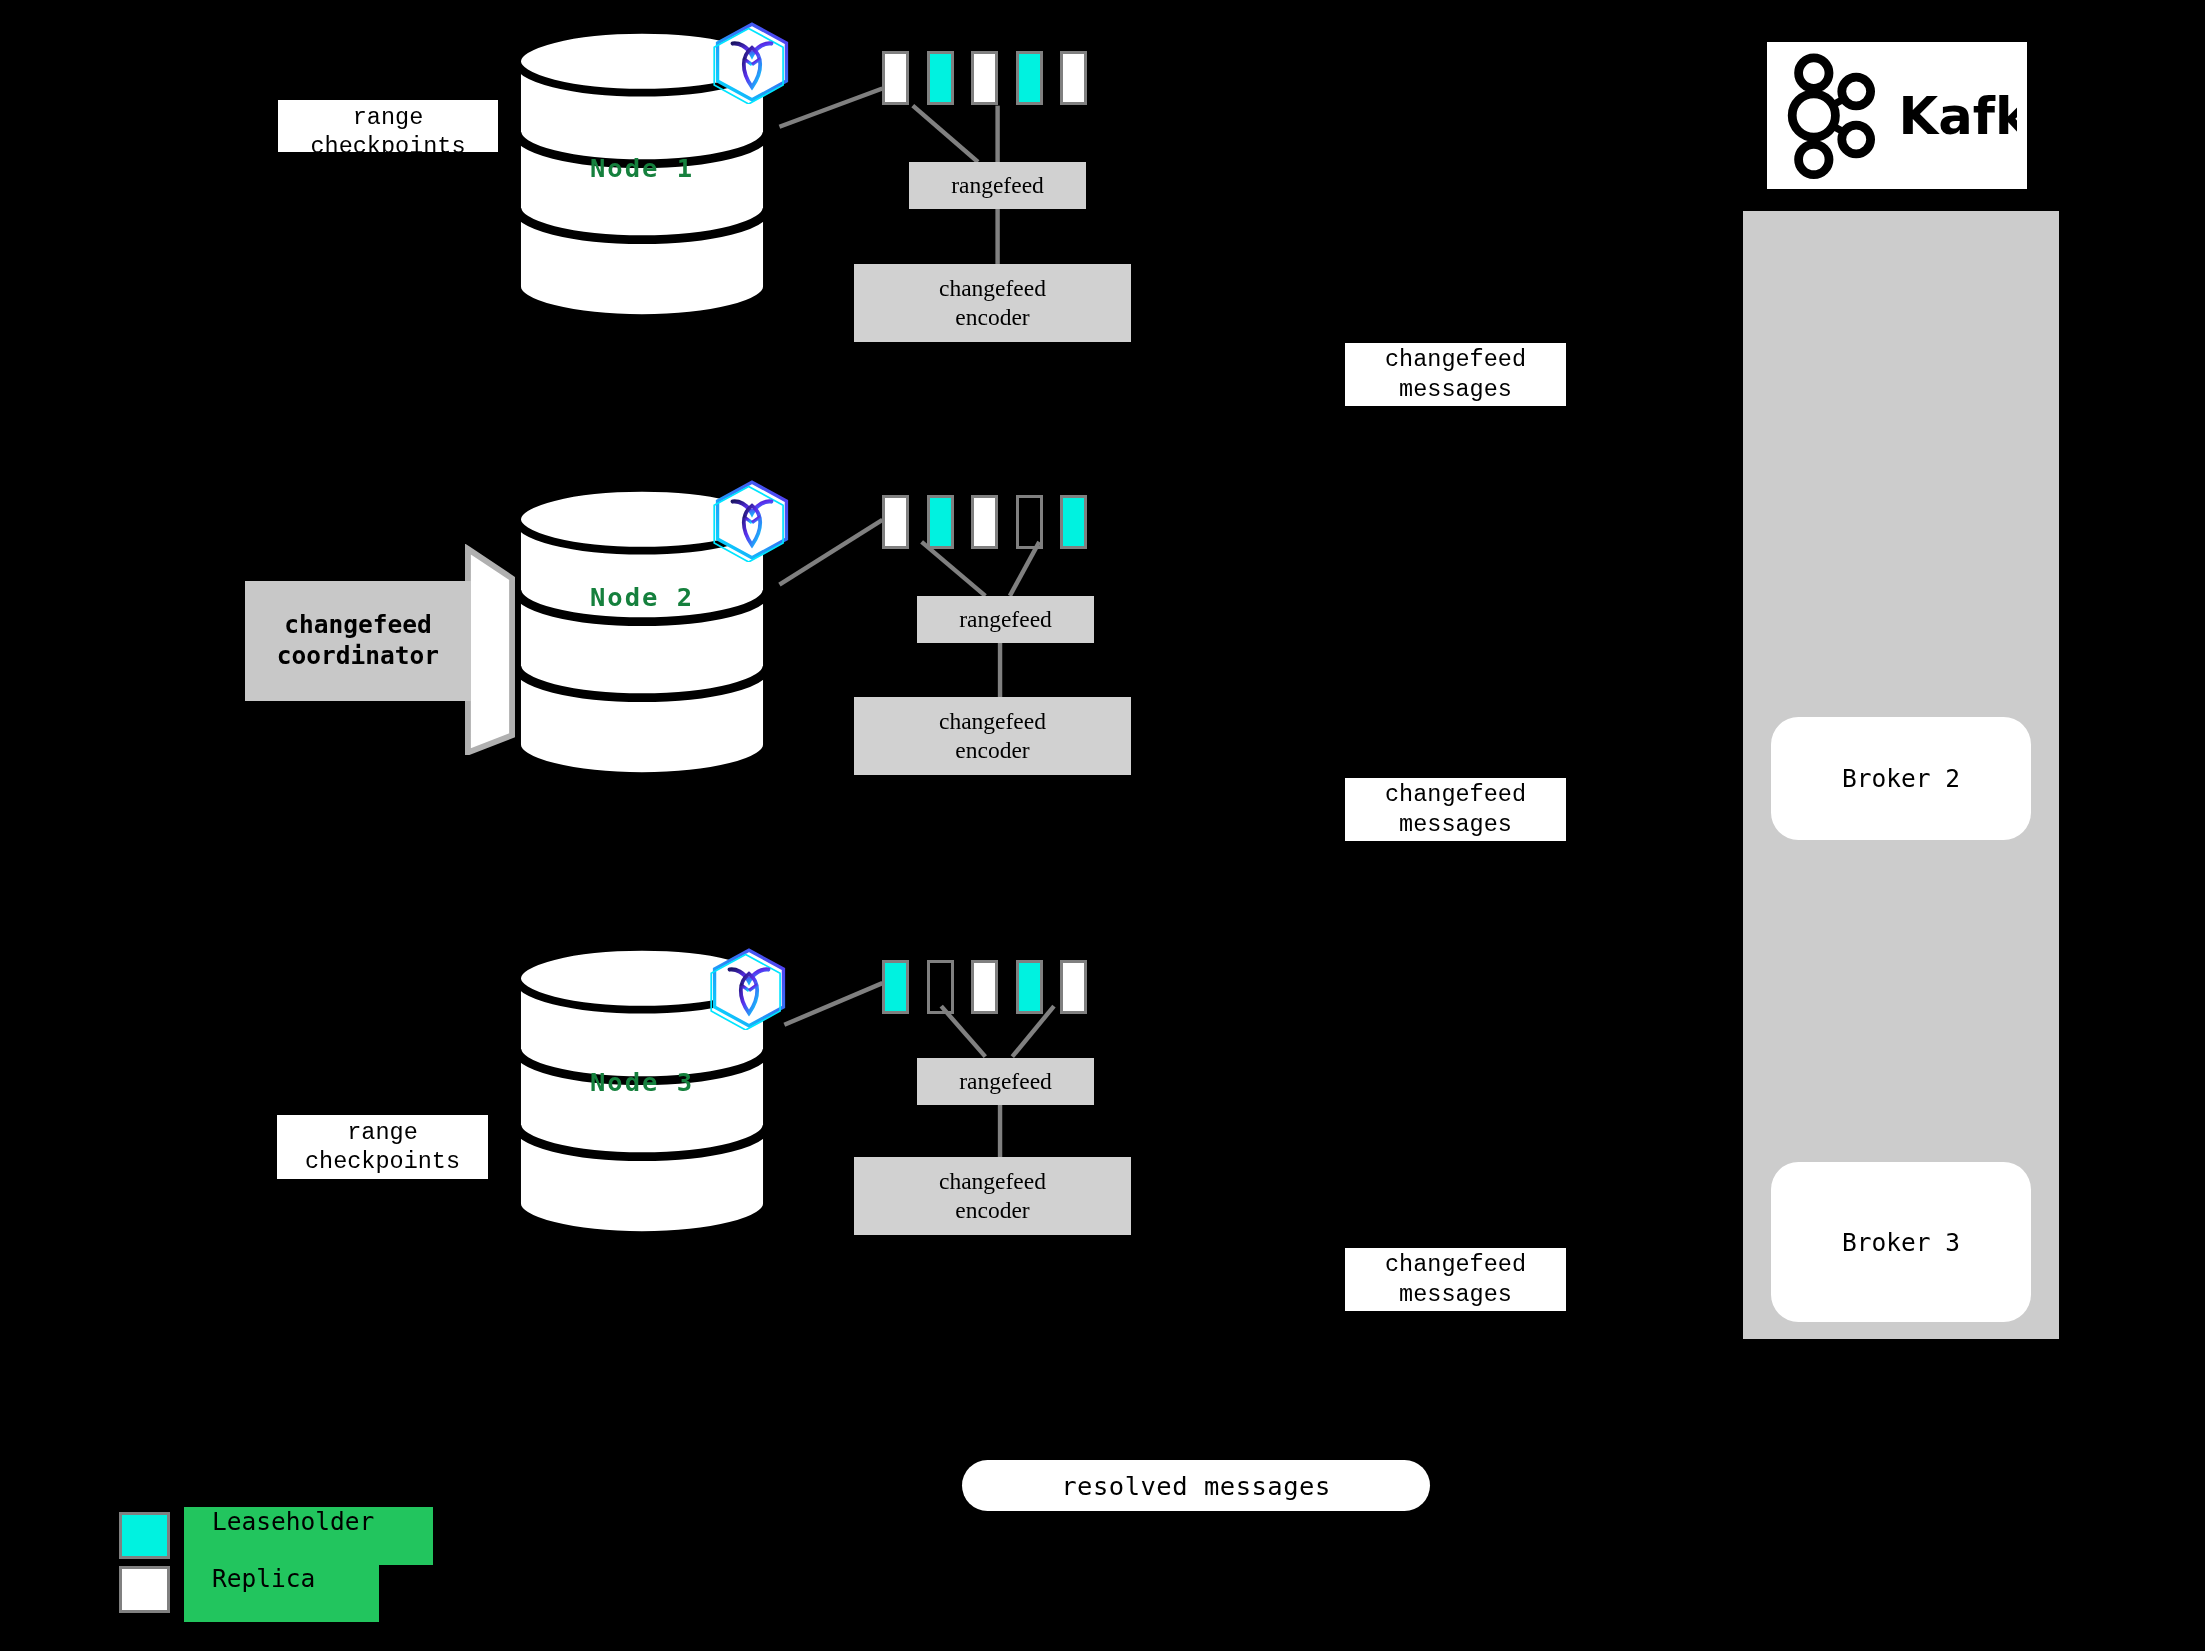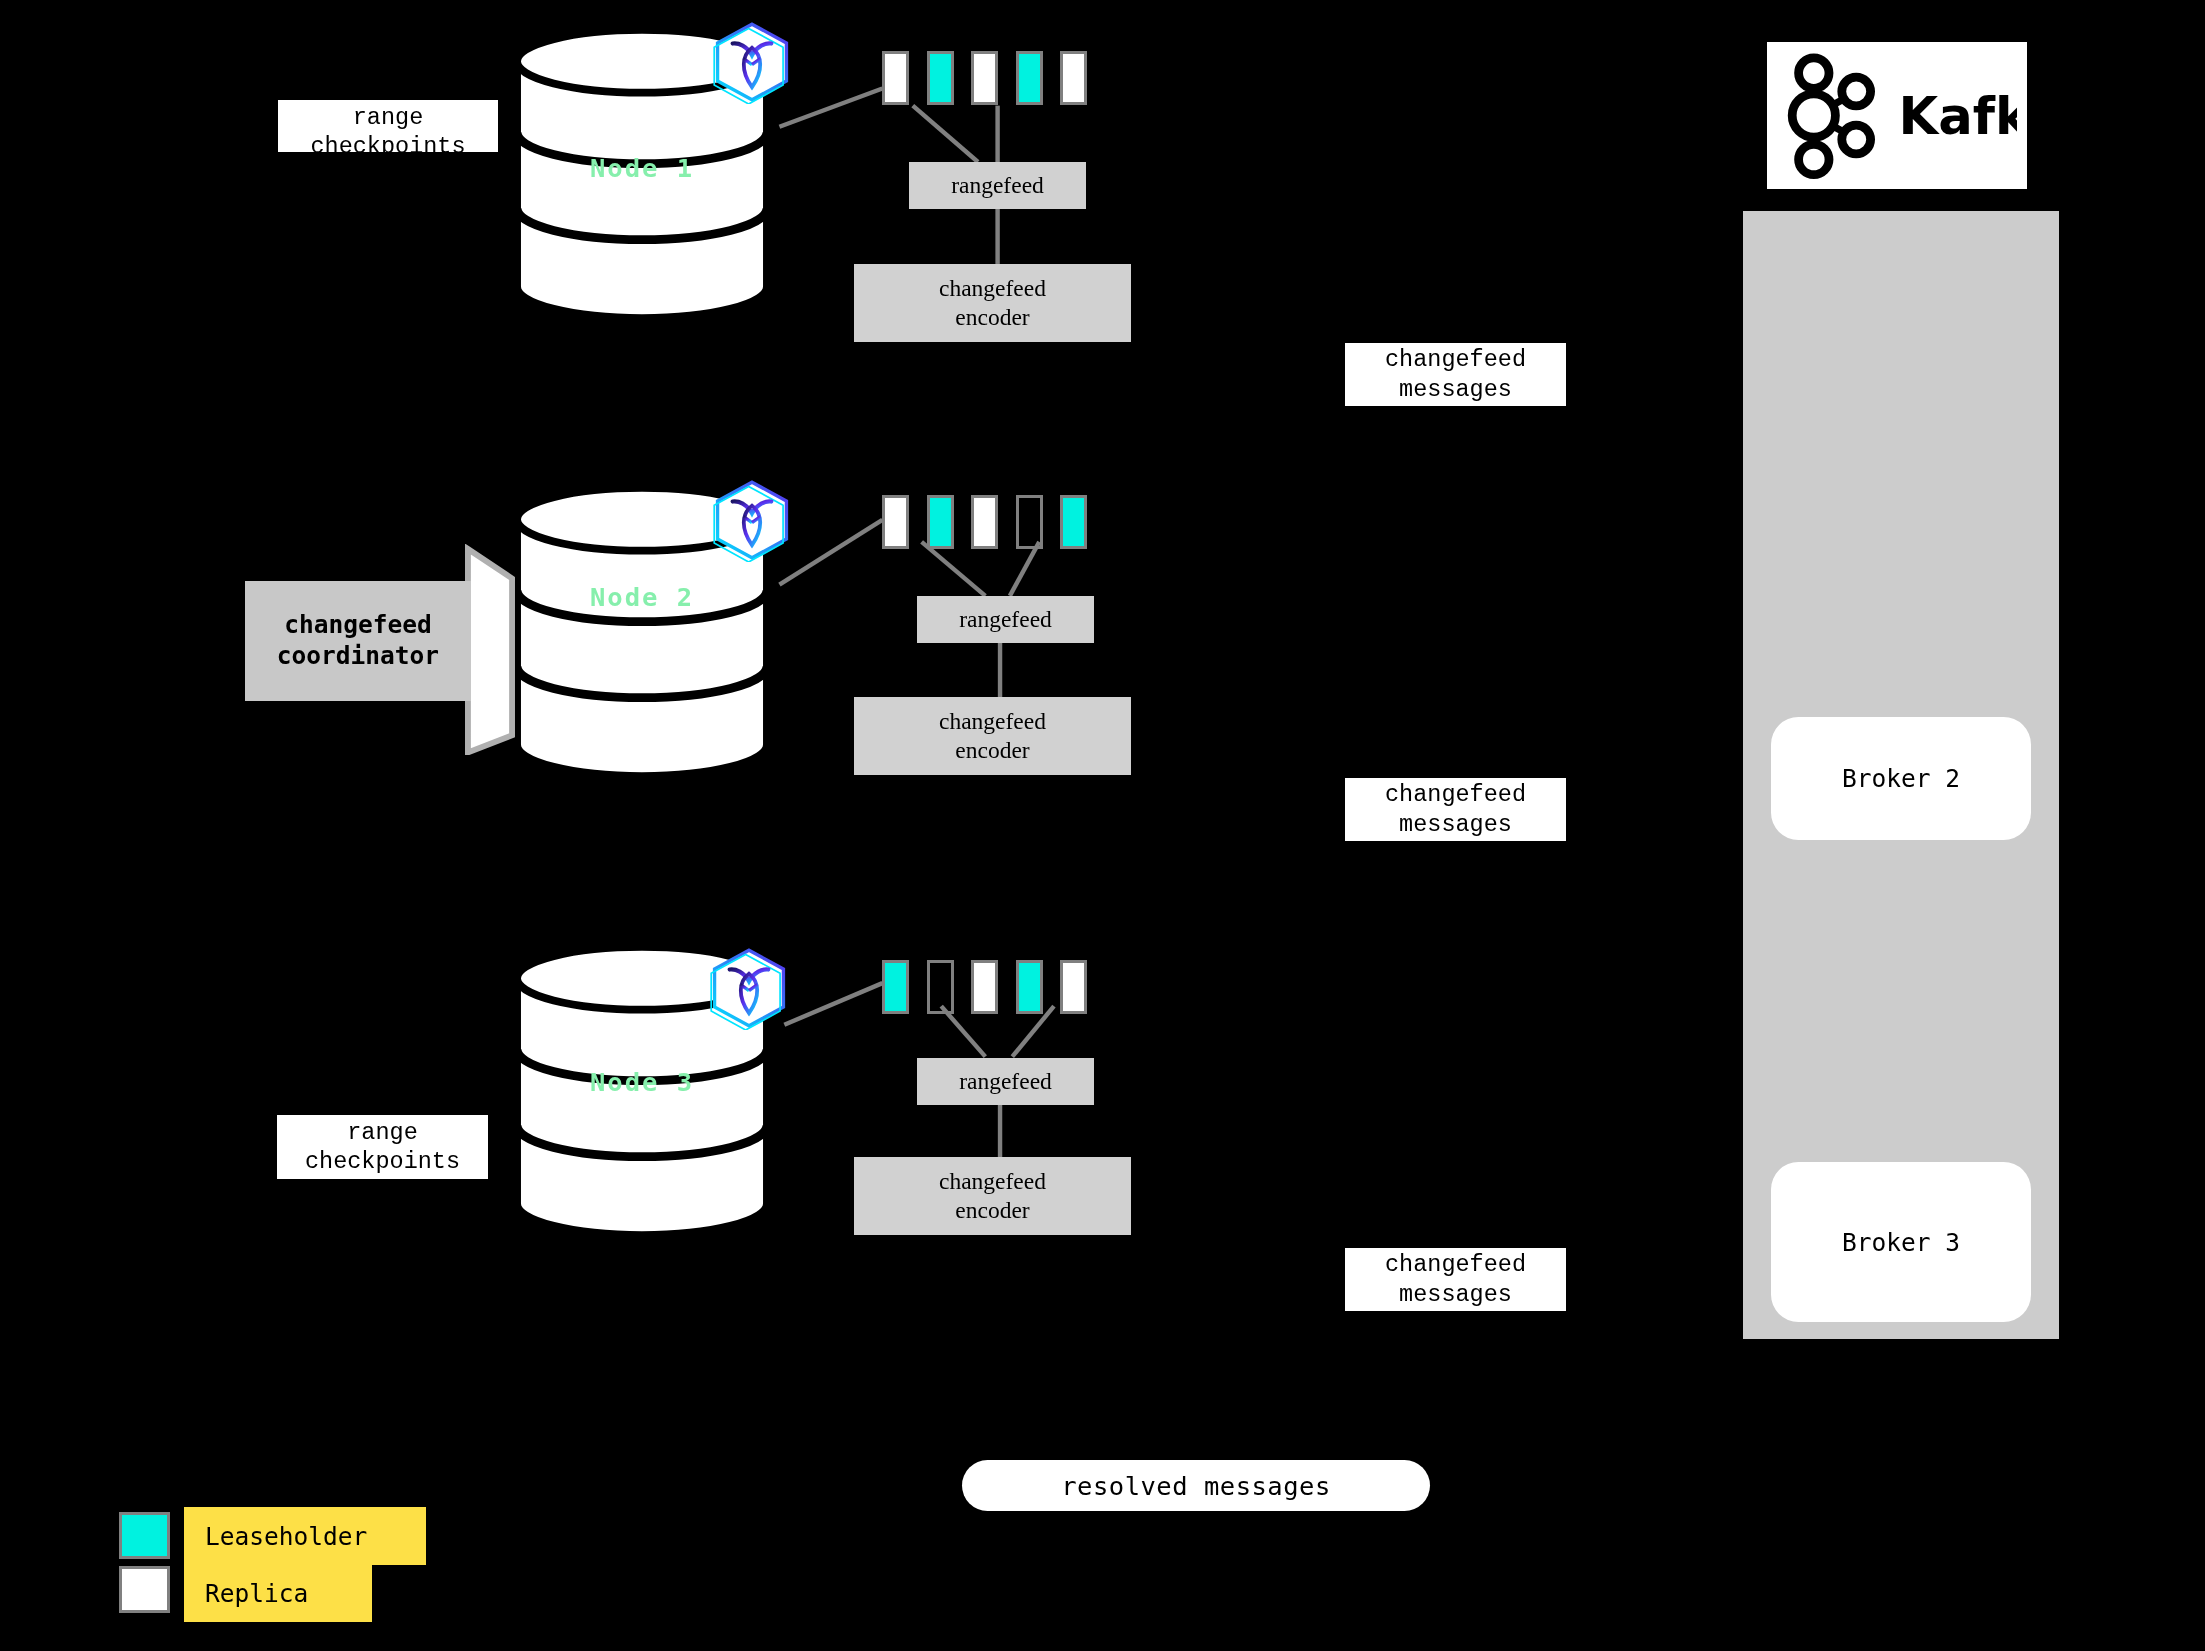--- a/index.html
+++ b/index.html
@@ -5,21 +5,21 @@
   html,body{margin:0;padding:0;background:#000;}
   body{width:2205px;height:1652px;position:relative;overflow:hidden;
        font-family:"DejaVu Sans Mono",monospace;}
   .stage{position:absolute;left:0;top:0;width:2205px;height:1652px;}
   svg.wire{position:absolute;left:0;top:0;width:2205px;height:1652px;pointer-events:none;}
 
   
   .node{position:absolute;width:260px;height:294px;}
   .cyl-svg{position:absolute;left:0;top:0;width:260px;height:294px;}
   .node-label{position:absolute;left:0;width:260px;text-align:center;
-     color:#86efac;font-weight:bold;font-size:25.5px;letter-spacing:2px;
+     color:#15803d;font-weight:bold;font-size:25.5px;letter-spacing:2px;
      font-family:"DejaVu Sans Mono",monospace;}
 
   
   .hexbadge{position:absolute;width:84px;height:84px;}
 
   
   .rangerow{position:absolute;height:54px;}
   .cell{position:absolute;width:26.5px;height:54px;border:3.4px solid #808080;
         box-sizing:border-box;}
   .cell.lease{background:#00f2e0;}
@@ -52,22 +52,22 @@
         align-items:center;justify-content:center;color:#000;font-size:24.5px;
         font-family:"DejaVu Sans Mono",monospace;}
 
   
   .pill{position:absolute;background:#fff;border-radius:490px;display:flex;
         align-items:center;justify-content:center;color:#000;font-size:25.5px;
         font-family:"DejaVu Sans Mono",monospace;letter-spacing:0.5px;}
 
   
   .lg-sw{position:absolute;border:3.4px solid #808080;box-sizing:border-box;}
-  .lg-lbl{position:absolute;background:#fde047;color:#000;display:flex;
-        align-items:center;font-size:24.5px;padding-left:21px;
+  .lg-lbl{position:absolute;background:#22c55e;color:#000;display:flex;
+        font-size:24.5px;padding-left:28px;
         font-family:"DejaVu Sans Mono",monospace;}
 </style>
 </head>
 <body>
 
 <div class="stage">
 
   <svg class="wire" viewBox="0 0 4498 3369">
     <defs>
       <linearGradient id="hexgrad" x1="0" y1="1" x2="1" y2="0">

